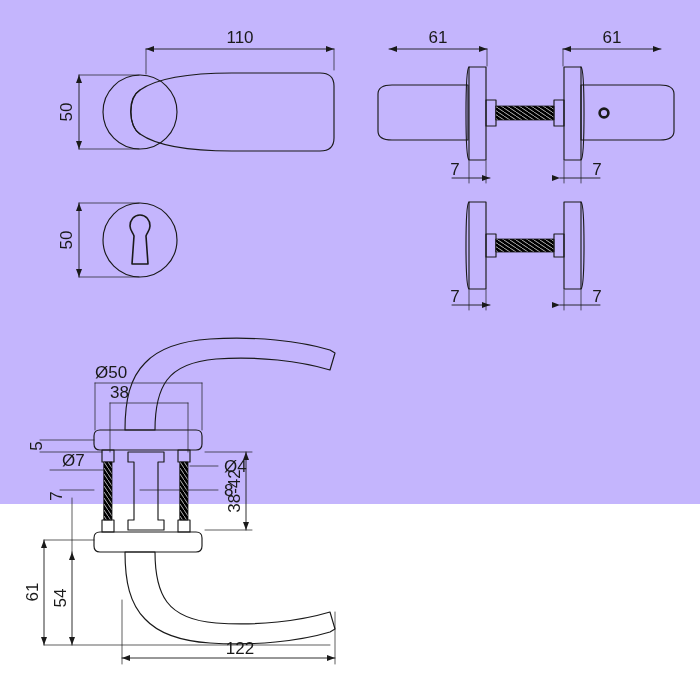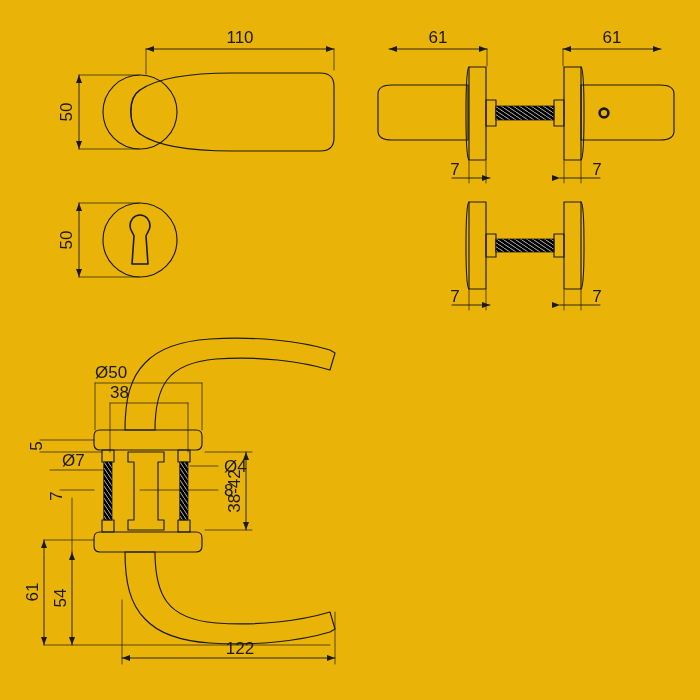--- a/index.html
+++ b/index.html
@@ -1,18 +1,18 @@
 <!DOCTYPE html>
 <html><head>
 <meta charset="utf-8">
 <style>
   html,body{margin:0;padding:0;background:#ffffff;}
   body{width:700px;height:700px;overflow:hidden;
        font-family:"Liberation Sans","DejaVu Sans",sans-serif;}
-  #sheet{position:relative;width:700px;height:700px;background:#eab308;}
+  #sheet{position:relative;width:700px;height:504px;background:#c4b5fd;}
   svg{display:block;}
   text{font-family:"Liberation Sans","DejaVu Sans",sans-serif;fill:#1a1a1a;}
 </style>
 </head>
 <body>
 
 <div id="sheet">
 <svg width="700" height="700" viewBox="0 0 700 700">
 
   <defs>

